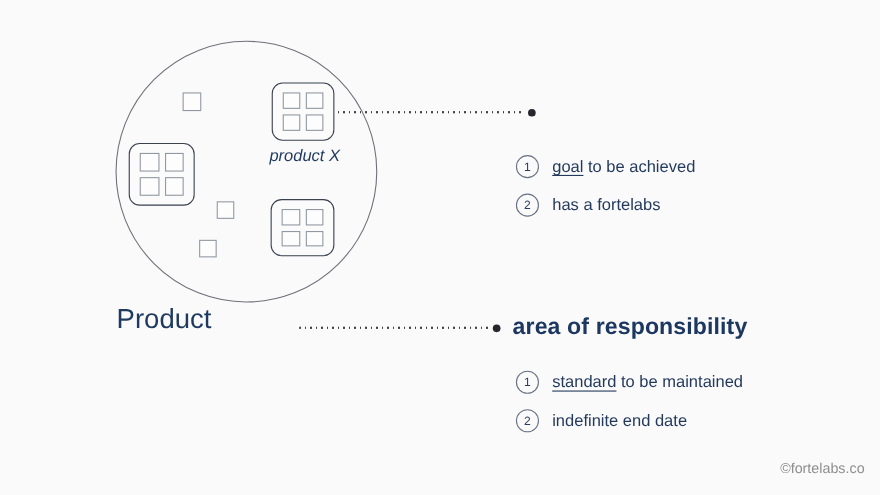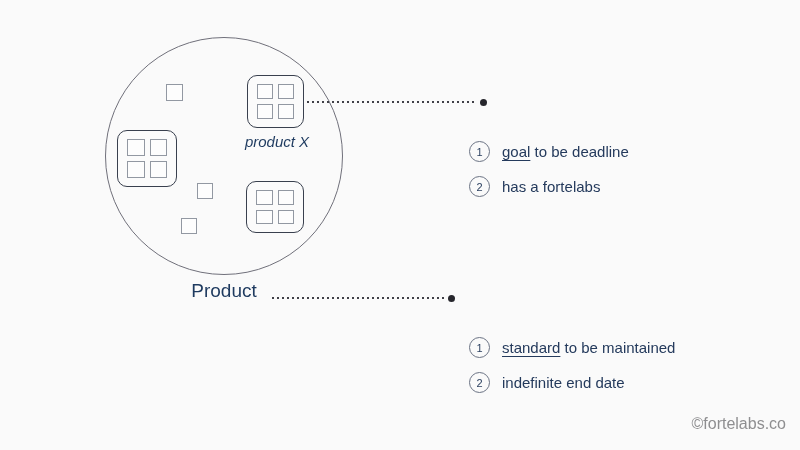--- a/index.html
+++ b/index.html
@@ -55,24 +55,24 @@
     left: 227px; top: 131px;
     width: 100px;
     text-align: center;
     font-size: 15px;
     line-height: 21px;
     color: #1e3a5f;
     font-style: italic;
   }
   .area-label {
     position: absolute;
-    left: 124px; top: 276px;
+    left: 106px; top: 276px;
     width: 200px;
-    text-align: center;
-    font-size: 19px;
+    text-align: left;
+    font-size: 25px;
     line-height: 29px;
     color: #1e3a5f;
   }
 
   
   .dotline {
     position: absolute;
     height: 2px;
     background-image: repeating-linear-gradient(90deg, #3f3f46 0px, #3f3f46 1.6px, transparent 1.6px, transparent 5px);
   }
@@ -125,21 +125,21 @@
     text-underline-offset: 3px;
   }
   .row-p1 { left: 469px; top: 141px; }
   .row-p2 { left: 469px; top: 176px; }
   .row-a1 { left: 469px; top: 337px; }
   .row-a2 { left: 469px; top: 372px; }
 
   .credit {
     position: absolute;
     right: 14px; bottom: 17px;
-    font-size: 16px;
+    font-size: 13px;
     color: #8e8e90;
   }
 </style>
 </head>
 <body>
 
 <div class="stage">
 
   <div class="big-circle"></div>
 
@@ -177,28 +177,29 @@
   </div>
 
   <div class="dotline dotline-top"></div>
   <div class="bullet-dot bullet-top"></div>
   <div class="dotline dotline-bottom"></div>
   <div class="bullet-dot bullet-bottom"></div>
 
 
   <div class="item-row row-p1">
     <span class="num-circle">1</span>
-    <span class="item-text"><span class="lead">goal</span><span> to be deadline</span></span>
+    <span class="item-text"><span class="lead">goal</span><span> to be achieved</span></span>
   </div>
 
   <div class="item-row row-p2">
     <span class="num-circle">2</span>
     <span class="item-text"><span class="lead"></span><span>has a fortelabs</span></span>
   </div>
 
+  <div class="section-title title-area">area of responsibility</div>
 
   <div class="item-row row-a1">
     <span class="num-circle">1</span>
     <span class="item-text"><span class="lead">standard</span><span> to be maintained</span></span>
   </div>
 
   <div class="item-row row-a2">
     <span class="num-circle">2</span>
     <span class="item-text"><span class="lead"></span><span>indefinite end date</span></span>
   </div>

